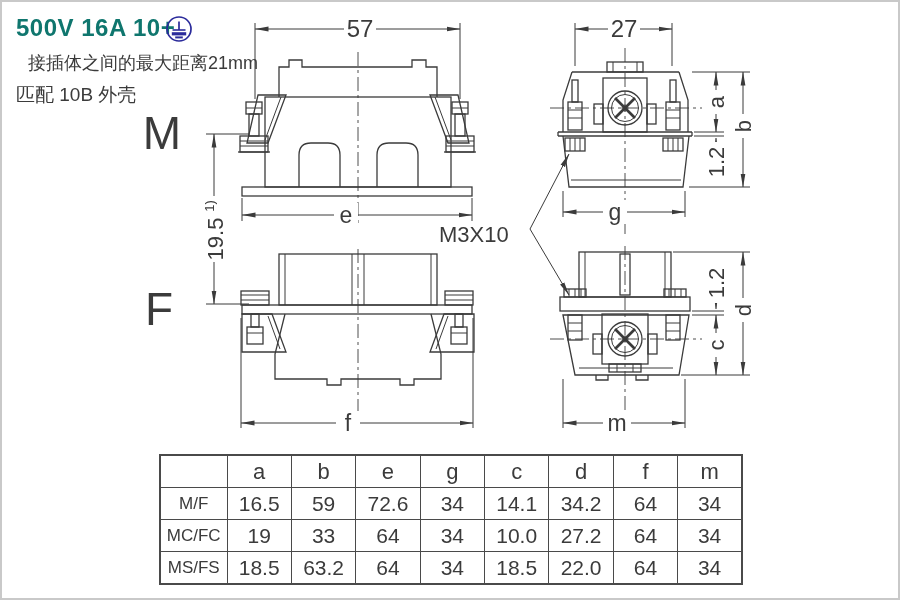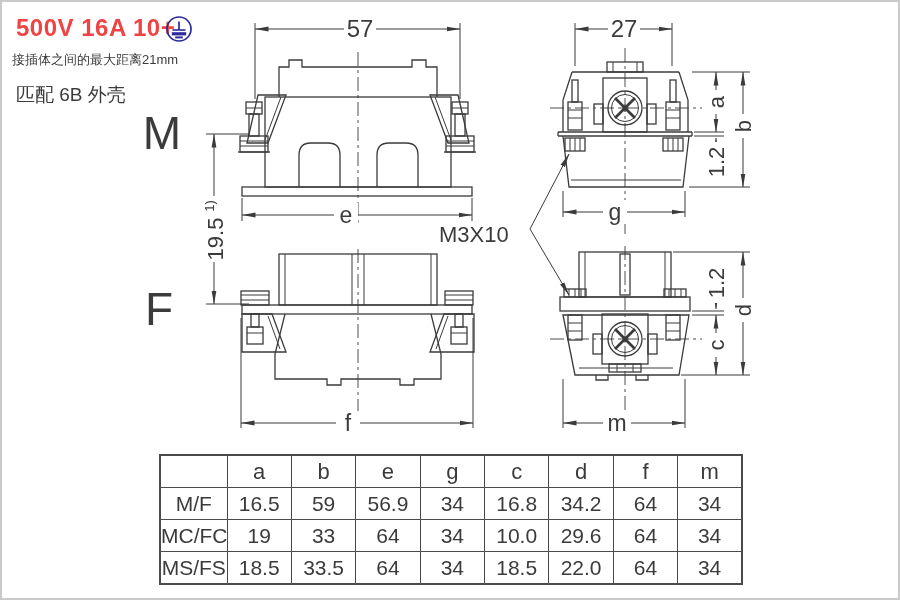--- a/index.html
+++ b/index.html
@@ -1,56 +1,56 @@
 <!DOCTYPE html>
 <html><head>
 <meta charset="utf-8">
 <style>
   html,body{margin:0;padding:0;background:#fff;}
   .page{position:relative;width:900px;height:600px;box-sizing:border-box;background:#fff;
         border:2px solid #c9c9c9;font-family:"Liberation Sans",sans-serif;color:#3b3b3b;overflow:hidden;}
-  .rating{position:absolute;left:14px;top:12px;font-size:24px;font-weight:600;color:#ef4444;letter-spacing:.5px;}
+  .rating{position:absolute;left:14px;top:12px;font-size:24px;font-weight:600;color:#0f766e;letter-spacing:.5px;}
   .earth{position:absolute;left:163px;top:13px;}
-  .note1{position:absolute;left:10px;top:49px;font-size:13px;}
+  .note1{position:absolute;left:26px;top:49px;font-size:18px;}
   .note2{position:absolute;left:14px;top:80px;font-size:19px;}
   svg.drawing{position:absolute;left:0;top:0;}
   .ol{fill:none;stroke:#3b3b3b;stroke-width:1.3;}
   .th{fill:none;stroke:#3b3b3b;stroke-width:1;}
   .cl{fill:none;stroke:#3b3b3b;stroke-width:.9;stroke-dasharray:14 4 3 4;}
   .wbg{fill:#fff;stroke:none;}
   .dt{fill:#3b3b3b;font-size:23px;text-anchor:middle;}
   .dn{fill:#3b3b3b;font-size:24px;text-anchor:middle;}
   .dr{fill:#3b3b3b;font-size:22px;text-anchor:middle;}
   .ds{fill:#3b3b3b;font-size:13px;text-anchor:middle;}
   .callout{fill:#3b3b3b;font-size:22px;}
   .viewlbl{fill:#3b3b3b;font-size:46px;text-anchor:middle;}
   .xx{stroke:#3b3b3b;stroke-width:2.6;fill:none;}
   table.dim{position:absolute;left:157px;top:452px;width:584px;border-collapse:collapse;
             table-layout:fixed;font-size:21px;color:#3b3b3b;border:2px solid #4a4a4a;}
   table.dim td{border:1px solid #4a4a4a;text-align:center;height:31px;padding:0;}
   table.dim tr.hdr td{font-size:22px;}
-  td.rowlbl{font-size:21px;}
+  td.rowlbl{font-size:17px;}
 </style>
 </head>
 <body>
 
 <div class="page">
 
   <span class="rating">500V 16A 10+</span>
 
   <svg class="earth" width="28" height="28" viewBox="0 0 28 28">
     <circle cx="14" cy="14" r="12" fill="none" stroke="#2b2b9b" stroke-width="1.7"></circle>
     <line x1="14" y1="6.5" x2="14" y2="15" stroke="#2b2b9b" stroke-width="1.7"></line>
     <line x1="7.5" y1="15" x2="20.5" y2="15" stroke="#2b2b9b" stroke-width="1.6"></line>
     <line x1="6.8" y1="18.8" x2="21.2" y2="18.8" stroke="#2b2b9b" stroke-width="3.2"></line>
     <line x1="10.2" y1="22.4" x2="17.8" y2="22.4" stroke="#2b2b9b" stroke-width="2"></line>
   </svg>
 
   <div class="note1">接插体之间的最大距离21mm</div>
-  <div class="note2">匹配 6B 外壳</div>
+  <div class="note2">匹配 10B 外壳</div>
 
   <svg class="drawing" width="896" height="596" viewBox="0 0 896 596">
     <defs>
       <marker id="arw" viewBox="0 0 14 8" refX="13.5" refY="4" markerWidth="14" markerHeight="8" orient="auto" markerUnits="userSpaceOnUse">
           <path d="M0,1.6 L14,4 L0,6.4 Z" fill="#3b3b3b"></path>
         </marker>
       <marker id="arwS" viewBox="0 0 14 8" refX="13.5" refY="4" markerWidth="14" markerHeight="8" orient="auto-start-reverse" markerUnits="userSpaceOnUse">
           <path d="M0,1.6 L14,4 L0,6.4 Z" fill="#3b3b3b"></path>
         </marker>
     </defs>
@@ -302,42 +302,42 @@
       <td>g</td>
       <td>c</td>
       <td>d</td>
       <td>f</td>
       <td>m</td>
     </tr>
     <tr>
       <td class="rowlbl">M/F</td>
       <td>16.5</td>
       <td>59</td>
-      <td>56.9</td>
-      <td>34</td>
-      <td>16.8</td>
+      <td>72.6</td>
+      <td>34</td>
+      <td>14.1</td>
       <td>34.2</td>
       <td>64</td>
       <td>34</td>
     </tr>
     <tr>
       <td class="rowlbl">MC/FC</td>
       <td>19</td>
       <td>33</td>
       <td>64</td>
       <td>34</td>
       <td>10.0</td>
-      <td>29.6</td>
+      <td>27.2</td>
       <td>64</td>
       <td>34</td>
     </tr>
     <tr>
       <td class="rowlbl">MS/FS</td>
       <td>18.5</td>
-      <td>33.5</td>
+      <td>63.2</td>
       <td>64</td>
       <td>34</td>
       <td>18.5</td>
       <td>22.0</td>
       <td>64</td>
       <td>34</td>
     </tr>
   </tbody>
     </table>
 

